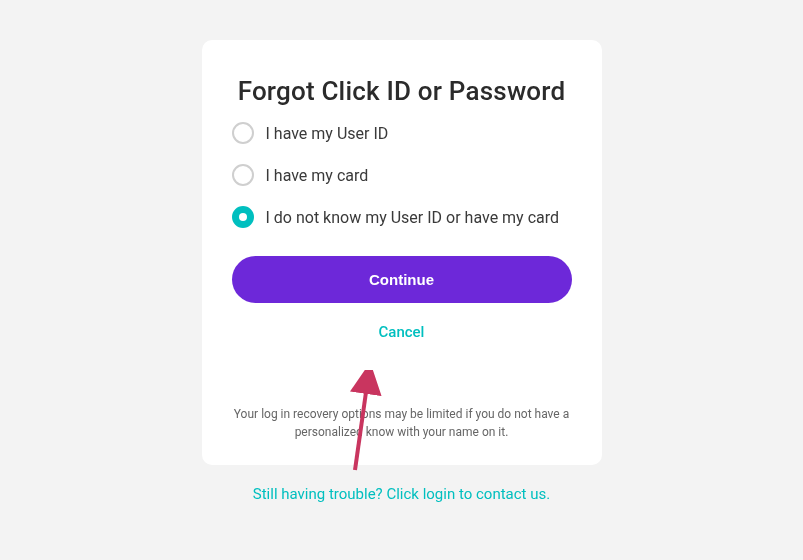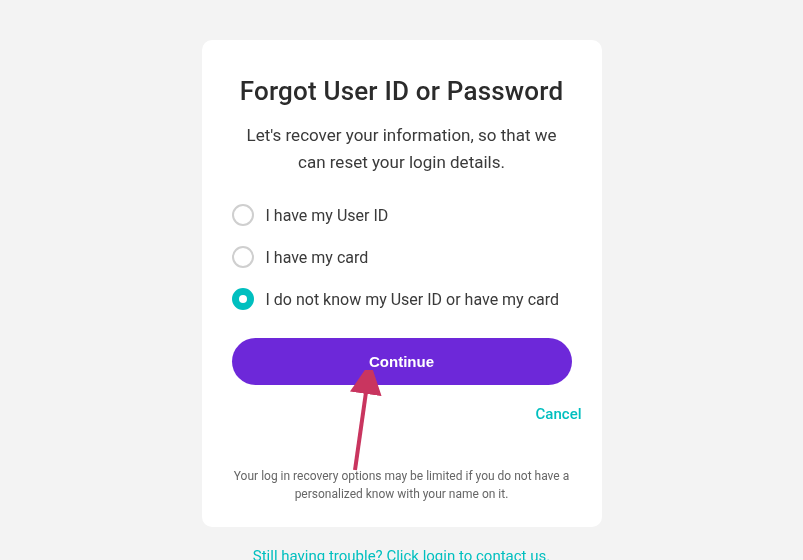--- a/index.html
+++ b/index.html
@@ -87,27 +87,27 @@
       border: none;
       border-radius: 999px;
       padding: 15px 0;
       font-size: 15px;
       font-weight: 600;
       cursor: pointer;
       text-align: center;
     }
     .cancel-link {
       display: block;
-      text-align: right;
+      text-align: center;
       color: #00bfbf;
       font-size: 15px;
       font-weight: 500;
       text-decoration: none;
       cursor: pointer;
-      margin-bottom: 44px;
+      margin-bottom: 64px;
     }
     .note {
       text-align: center;
       font-size: 12px;
       color: #666666;
       line-height: 1.5;
       padding: 0 10px;
     }
     .footer-link {
       display: block;
@@ -122,22 +122,21 @@
       position: absolute;
       left: 340px;
       top: 370px;
       pointer-events: none;
     }
   </style>
 </head>
 <body>
 
 <div class="card">
-  <h1 class="title">Forgot User ID or Password</h1>
-  <p class="subtitle">Let's recover your information, so that we can reset your login details.</p>
+  <h1 class="title">Forgot Click ID or Password</h1>
 
   <div class="options">
     <div class="option">
       <span class="radio"></span>
       <span class="option-label">I have my User ID</span>
     </div>
     <div class="option">
       <span class="radio"></span>
       <span class="option-label">I have my card</span>
     </div>

